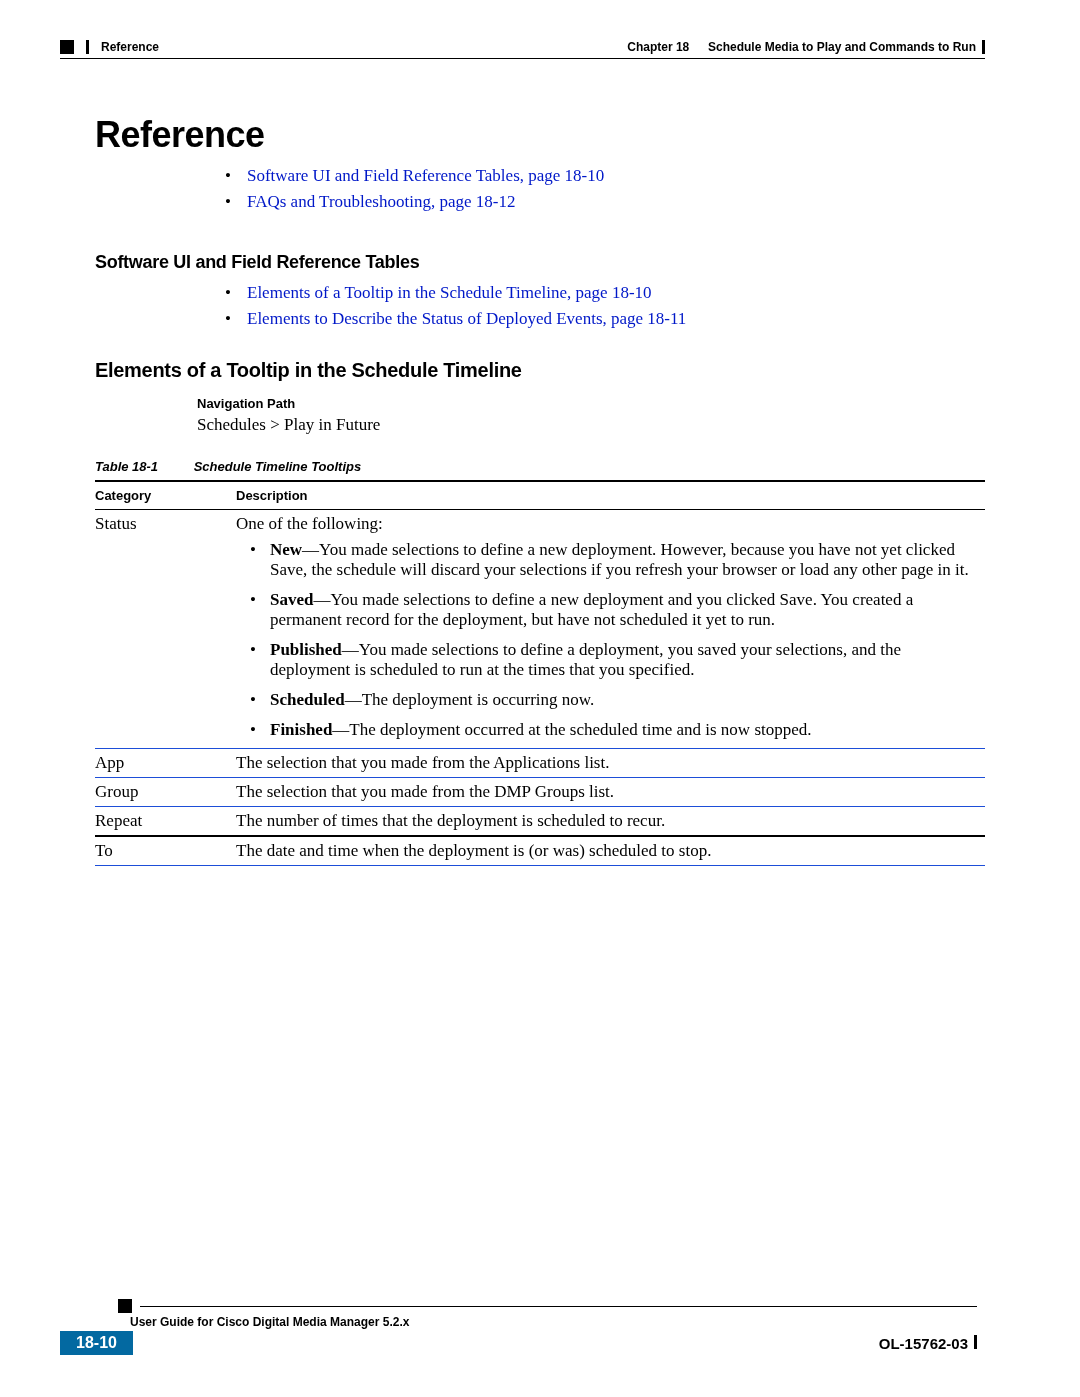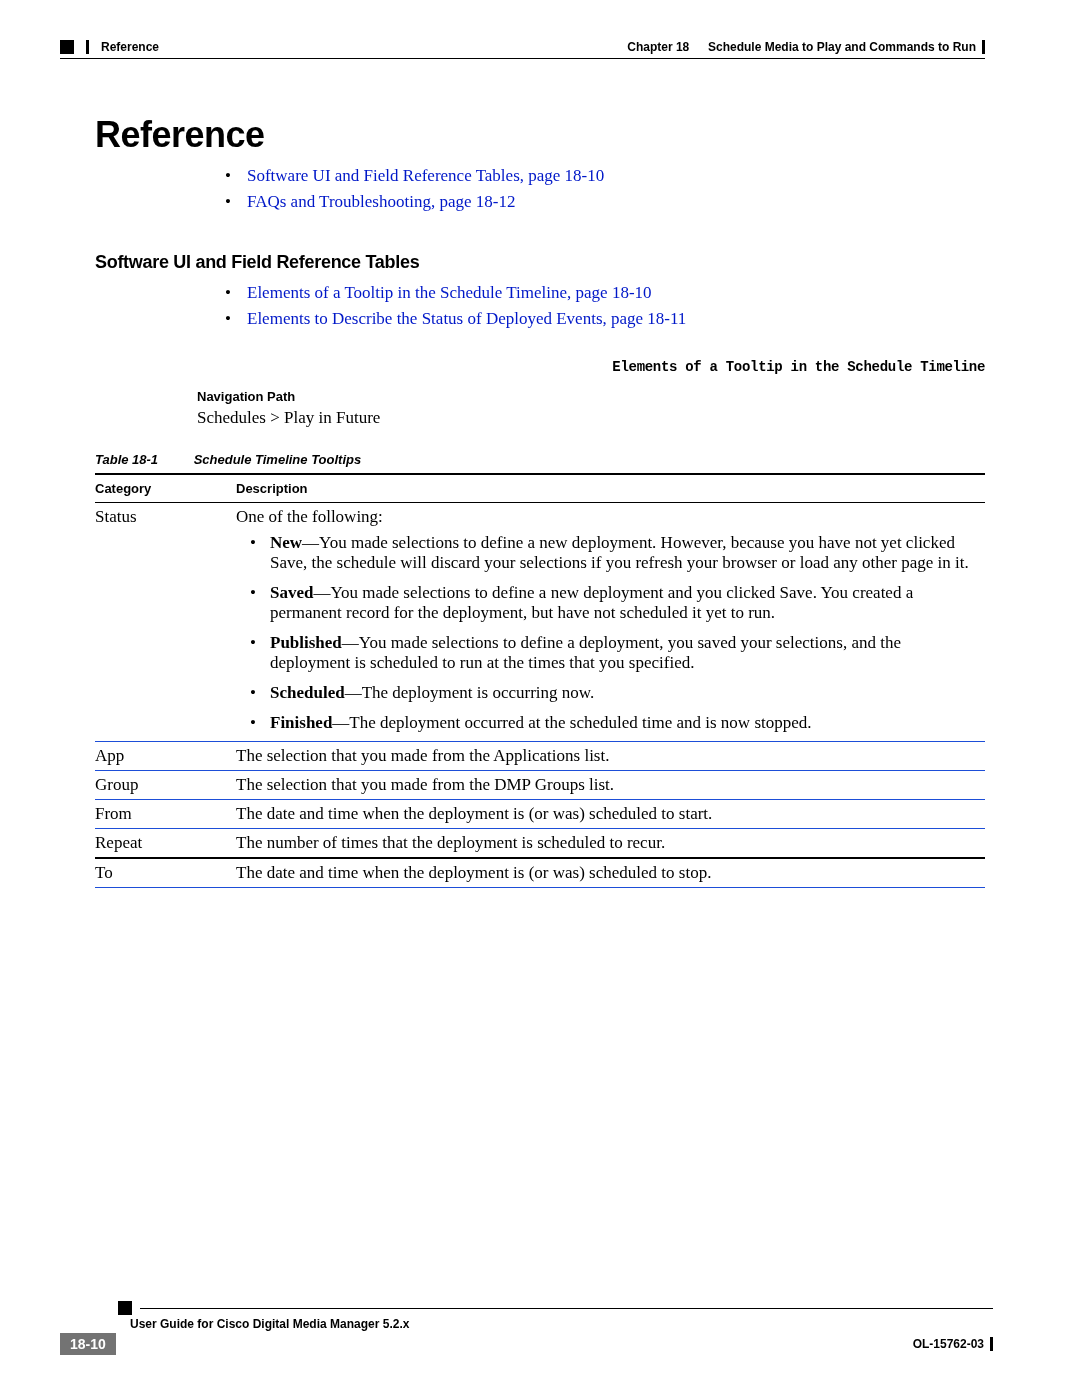--- a/index.html
+++ b/index.html
@@ -65,26 +65,25 @@
     letter-spacing: -0.5px;
   }
   h2.sub-heading {
     font-family: Arial, Helvetica, sans-serif;
     font-weight: bold;
     font-size: 18px;
     margin: 40px 0 10px 0;
     letter-spacing: -0.3px;
   }
   h3.sub-sub-heading {
-    font-family: Liberation Mono, monospace;
-    font-weight: bold;
-    font-size: 14px;
+    font-family: Liberation Sans, sans-serif;
+    font-weight: bold;
+    font-size: 20px;
     margin: 30px 0 14px 0;
     letter-spacing: -0.3px;
-    text-align: right;
   }
   .nav-path-label {
     font-family: Arial, Helvetica, sans-serif;
     font-weight: bold;
     font-size: 13px;
     margin: 10px 0 4px 102px;
   }
   .nav-path-value {
     font-size: 17px;
     margin: 0 0 24px 102px;
@@ -158,21 +157,21 @@
   ul.inner-bullets > li::before {
     content: "•";
     position: absolute;
     left: 0;
     top: 0;
   }
   .footer {
     position: absolute;
     bottom: 42px;
     left: 60px;
-    right: 87px;
+    right: 103px;
   }
   .footer-rule-row {
     display: flex;
     align-items: center;
     gap: 8px;
     margin-left: 58px;
   }
   .footer-rule {
     flex: 1;
     border: none;
@@ -184,32 +183,32 @@
     font-weight: bold;
     font-size: 12px;
     margin: 2px 0 0 70px;
   }
   .footer-bottom {
     display: flex;
     align-items: center;
     margin-top: 2px;
   }
   .page-num-box {
-    background: #737373;
+    background: #0369a1;
     color: #fff;
     font-family: Arial, Helvetica, sans-serif;
     font-weight: bold;
-    font-size: 14px;
-    padding: 3px 10px;
+    font-size: 16px;
+    padding: 3px 16px;
   }
   .footer-right {
     margin-left: auto;
     font-family: Arial, Helvetica, sans-serif;
     font-weight: bold;
-    font-size: 12px;
+    font-size: 15px;
     display: flex;
     align-items: flex-start;
     gap: 6px;
   }
 </style>
 </head>
 <body>
 
 <div class="page">
 
@@ -275,24 +274,20 @@
       </tr>
       <tr>
         <td>App</td>
         <td>The selection that you made from the Applications list.</td>
       </tr>
       <tr>
         <td>Group</td>
         <td>The selection that you made from the DMP Groups list.</td>
       </tr>
       <tr>
-        <td>From</td>
-        <td>The date and time when the deployment is (or was) scheduled to start.</td>
-      </tr>
-      <tr>
         <td class="final">Repeat</td>
         <td class="final">The number of times that the deployment is scheduled to recur.</td>
       </tr>
       <tr>
         <td>To</td>
         <td>The date and time when the deployment is (or was) scheduled to stop.</td>
       </tr>
     </tbody>
   </table>
 

